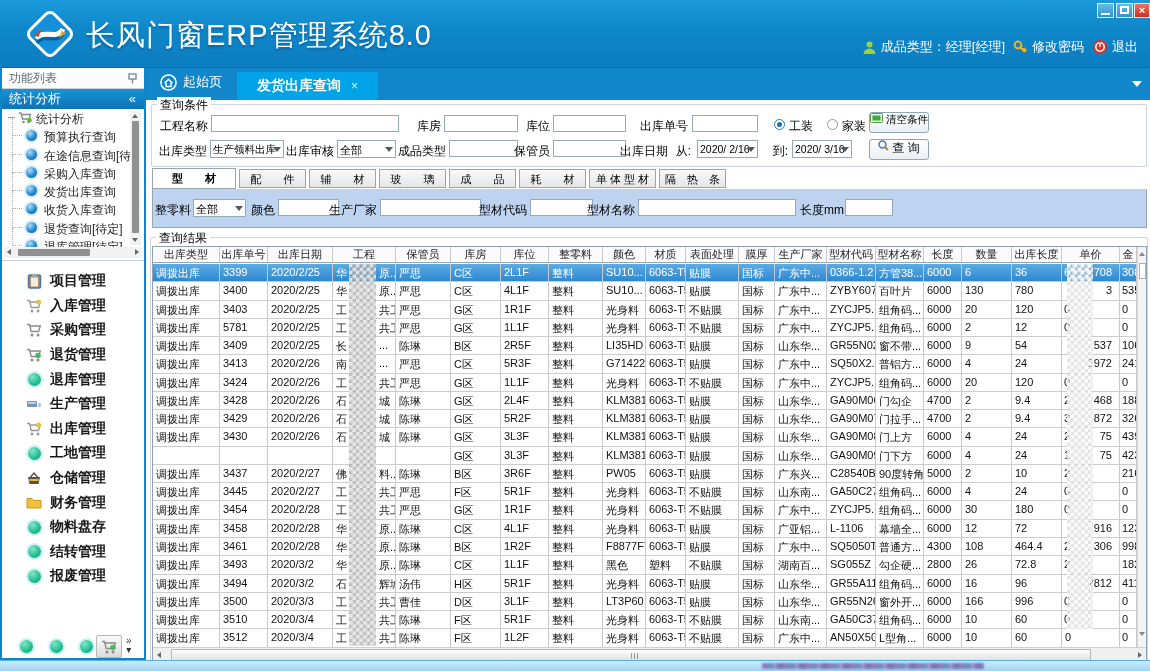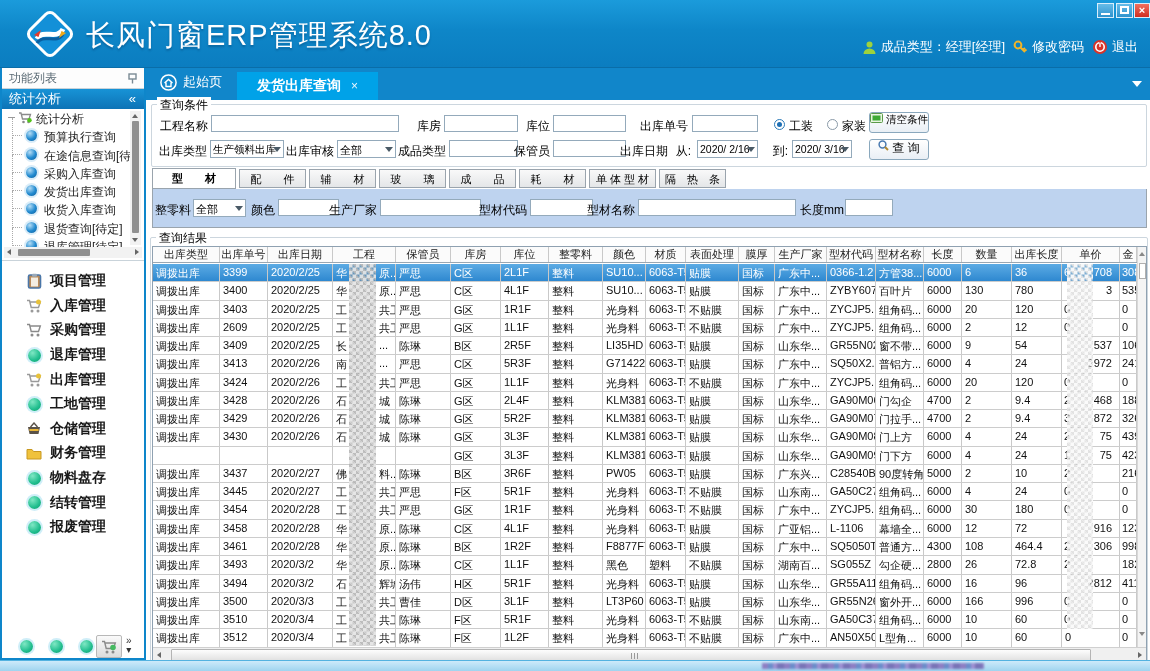--- a/index.html
+++ b/index.html
@@ -234,23 +234,44 @@
           <svg width="16" height="14" viewBox="0 0 16 14">
             <path d="M1 1.5 h2.5 l1.7 7 h7.3 l1.8 -5.5 h-9.8" fill="none" stroke="#8a8a8a" stroke-width="1.4"></path>
             <circle cx="6" cy="12" r="1.5" fill="#8a8a8a"></circle>
             <circle cx="12" cy="12" r="1.5" fill="#8a8a8a"></circle>
           </svg>
         </span>
    <span class="ml">采购管理</span>
       </div>
       <div class="menu-item">
    <span class="mic">
+          <svg width="16" height="14" viewBox="0 0 16 14">
+            <path d="M1 1.5 h2.5 l1.7 7 h7.3 l1.8 -5.5 h-9.8" fill="none" stroke="#8a8a8a" stroke-width="1.4"></path>
+            <circle cx="6" cy="12" r="1.5" fill="#8a8a8a"></circle>
+            <circle cx="12" cy="12" r="1.5" fill="#8a8a8a"></circle>
+            <circle cx="12" cy="7.5" r="2.8" fill="#45b960"></circle>
+          </svg>
+        </span>
+   <span class="ml">退货管理</span>
+      </div>
+      <div class="menu-item">
+   <span class="mic">
           <span class="gdot"></span>
         </span>
    <span class="ml">退库管理</span>
+      </div>
+      <div class="menu-item">
+   <span class="mic">
+          <svg width="16" height="12" viewBox="0 0 16 12">
+            <rect x="1" y="3" width="10" height="6" rx="1" fill="#7a93b8"></rect>
+            <rect x="2.2" y="4.2" width="7.6" height="1.5" fill="#d8e4f0"></rect>
+            <rect x="12" y="5" width="3" height="4" fill="#c0c8d0"></rect>
+          </svg>
+        </span>
+   <span class="ml">生产管理</span>
       </div>
       <div class="menu-item">
    <span class="mic">
           <svg width="16" height="14" viewBox="0 0 16 14">
             <path d="M1 1.5 h2.5 l1.7 7 h7.3 l1.8 -5.5 h-9.8" fill="none" stroke="#9a9a9a" stroke-width="1.4"></path>
             <circle cx="6" cy="12" r="1.5" fill="#9a9a9a"></circle>
             <circle cx="12" cy="12" r="1.5" fill="#9a9a9a"></circle>
             <circle cx="12.5" cy="3" r="2.5" fill="#e8c23a"></circle>
           </svg>
         </span>
@@ -495,21 +516,21 @@
         <div class="td" style="width:50px">20</div>
         <div class="td" style="width:50px">120</div>
         <div class="td" style="width:58px">
           <span class="pl">0</span>
           <span class="pt"></span>
         </div>
         <div class="td" style="width:17px">0</div>
       </div>
       <div class="tr">
         <div class="td" style="width:67px">调拨出库</div>
-        <div class="td" style="width:48px">2609</div>
+        <div class="td" style="width:48px">5781</div>
         <div class="td" style="width:65px">2020/2/25</div>
         <div class="td" style="width:63px"><span>工</span><span class="ps">共工程</span></div>
         <div class="td" style="width:55px">严思</div>
         <div class="td" style="width:50px">G区</div>
         <div class="td" style="width:48px">1L1F</div>
         <div class="td" style="width:54px">整料</div>
         <div class="td" style="width:43px">光身料</div>
         <div class="td" style="width:40px">6063-T5</div>
         <div class="td" style="width:53px">不贴膜</div>
         <div class="td" style="width:36px">国标</div>

